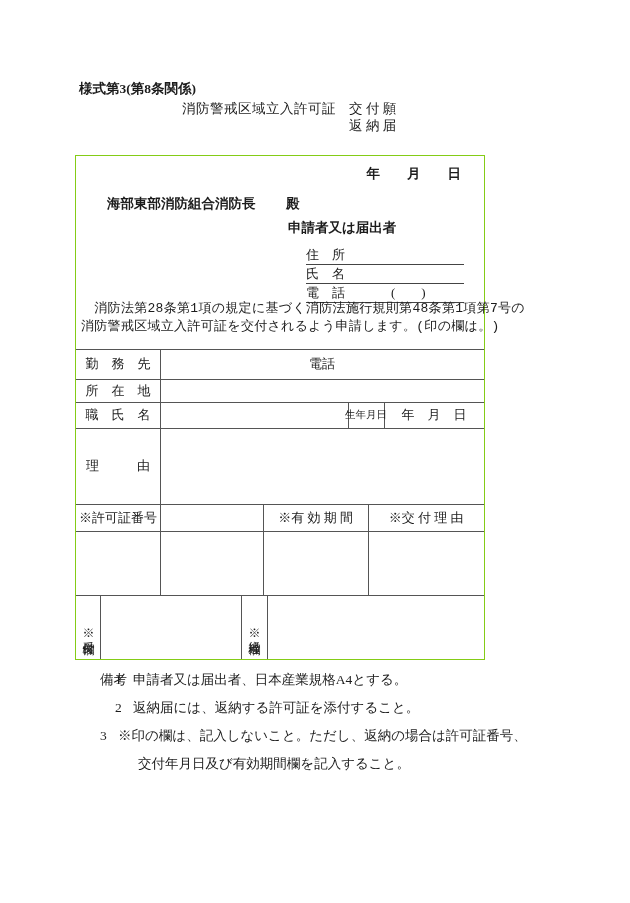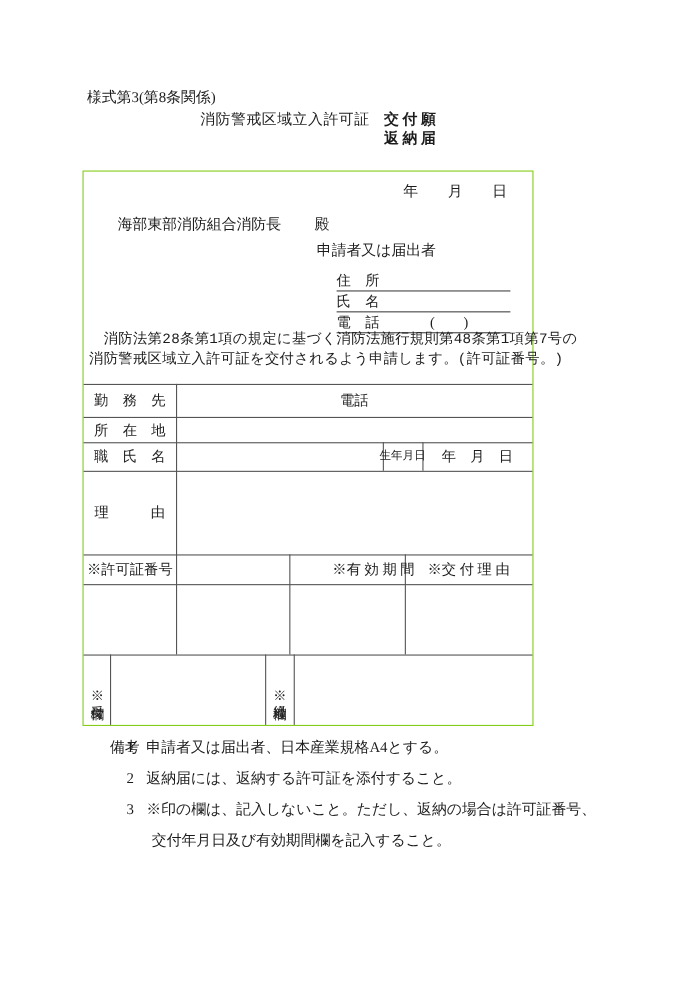--- a/index.html
+++ b/index.html
@@ -4,27 +4,27 @@
 <style>
   html,body{margin:0;padding:0;}
   body{
     width:630px;height:903px;background:#ffffff;
     font-family:"Liberation Serif","DejaVu Serif",serif;
     color:#1c1c1c;
   }
   #page{position:relative;width:630px;height:903px;background:#fff;overflow:hidden;}
 
   .abs{position:absolute;}
-  .t135{font-size:13.5px;line-height:17px;white-space:nowrap;}
+  .t135{font-size:13.5px;line-height:17px;white-space:nowrap;font-weight:bold;}
 
   
   #style-number{left:79px;top:80px;}
   #title-row{left:182px;top:100px;display:flex;align-items:flex-start;gap:13px;}
   #title-main{font-size:13.5px;letter-spacing:0.5px;}
-  #title-right{display:flex;flex-direction:column;line-height:17px;font-size:13.5px;font-weight:bold;}
+  #title-right{display:flex;flex-direction:column;line-height:17px;font-size:13.5px;}
 
   
   #form-box{left:75px;top:155px;width:408px;height:503px;border:1px solid #84cc16;}
 
   #date-line{left:0;right:23px;top:9px;text-align:right;}
   #addressee{left:31px;top:39px;text-align:right;}
   #honorific{left:210px;top:39px;}
   #applicant-heading{left:212px;top:63px;text-align:right;}
 
   #sig-block{left:230px;top:90px;width:158px;}
@@ -50,32 +50,32 @@
   .cell{position:absolute;display:flex;align-items:center;justify-content:center;font-size:13px;white-space:nowrap;}
   #cell-workplace{left:0;top:193px;width:84px;height:30px;}
   #cell-workphone{left:84px;top:193px;width:324px;height:30px;}
   #cell-location{left:0;top:223px;width:84px;height:23px;}
   #cell-jobname{left:0;top:246px;width:84px;height:26px;}
   #cell-dob{left:272px;top:246px;width:36px;height:26px;font-size:10.5px;line-height:12px;}
   #cell-dobdate{left:308px;top:246px;width:100px;height:26px;}
   #cell-reason{left:0;top:272px;width:84px;height:76px;justify-content:space-between;padding:0 10px;box-sizing:border-box;}
   #h-permit{left:0;top:348px;width:84px;height:27px;}
   #h-issue{left:84px;top:348px;width:103px;height:27px;}
-  #h-valid{left:187px;top:348px;width:105px;height:27px;padding-left:24px;}
+  #h-valid{left:187px;top:348px;width:105px;height:27px;}
   #h-reason{left:292px;top:348px;width:116px;height:27px;}
   .vtext{writing-mode:vertical-rl;text-orientation:upright;font-size:12px;letter-spacing:1px;}
   #cell-reception{left:0;top:439px;width:24px;height:64px;}
   #cell-progress{left:165px;top:439px;width:26px;height:64px;}
 
   
   .note-line{position:absolute;font-size:13.5px;white-space:nowrap;}
   #notes-label{left:100px;top:671px;}
   #note-1{left:115px;top:671px;}
   #note-2{left:115px;top:699px;}
-  #note-3{left:115px;top:727px;}
+  #note-3{left:100px;top:727px;}
   #note-4{left:120px;top:755px;}
   .note-num{display:inline-block;width:18px;}
 </style>
 </head>
 <body>
 
 <div id="page">
 
   <div class="abs t135" id="style-number">様式第3(第8条関係)</div>
 
@@ -102,21 +102,21 @@
         <span>氏　名</span>
       </div>
       <div class="sig-row">
         <span>電　話</span>
         <span class="sig-paren">(　　)</span>
       </div>
     </div>
 
     <div class="abs" id="body-text">
       <div>　消防法第28条第1項の規定に基づく消防法施行規則第48条第1項第7号の</div>
-      <div>消防警戒区域立入許可証を交付されるよう申請します。(許可証番号。)</div>
+      <div>消防警戒区域立入許可証を交付されるよう申請します。(印の欄は。)</div>
     </div>
 
     <div class="hl" id="hl1"></div>
     <div class="hl" id="hl2"></div>
     <div class="hl" id="hl3"></div>
     <div class="hl" id="hl4"></div>
     <div class="hl" id="hl5"></div>
     <div class="hl" id="hl6"></div>
     <div class="hl" id="hl7"></div>
     <div class="vl" id="vl-label"></div>

